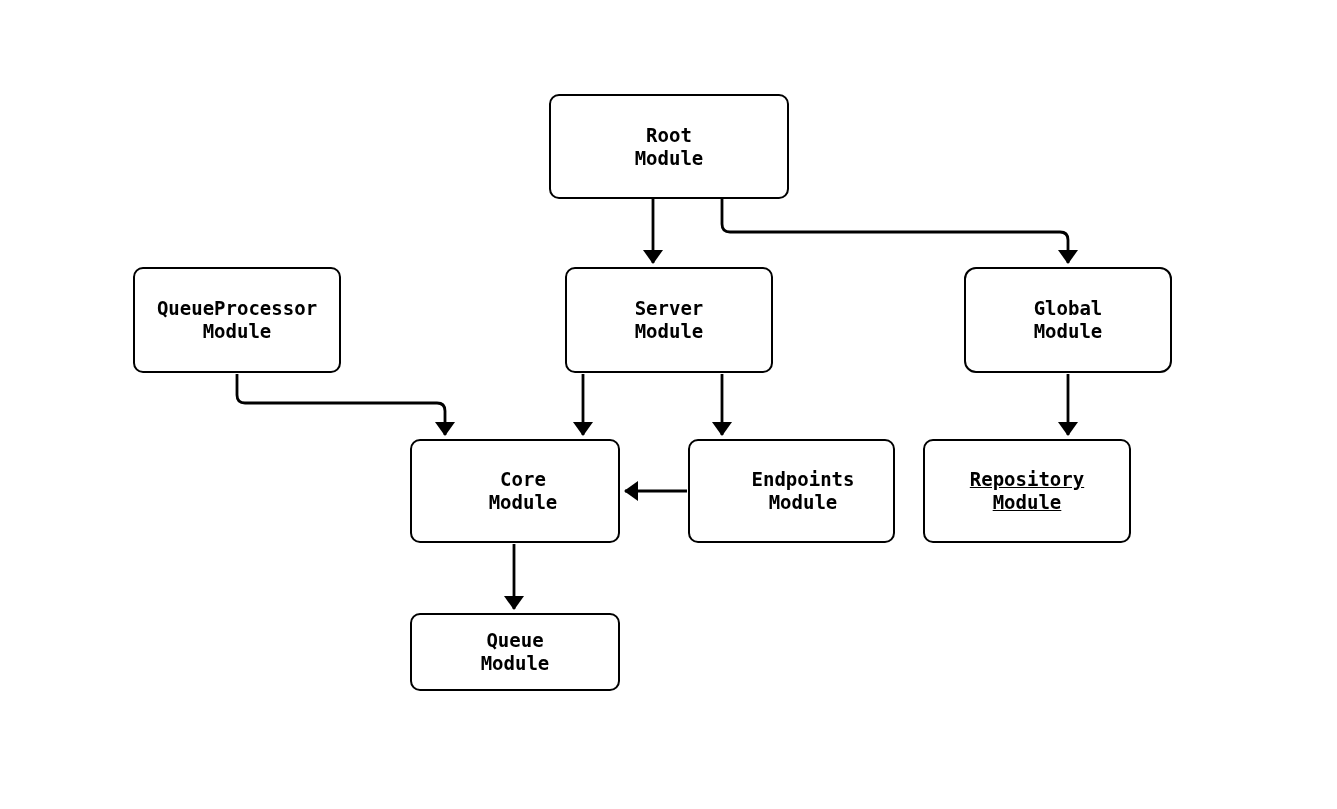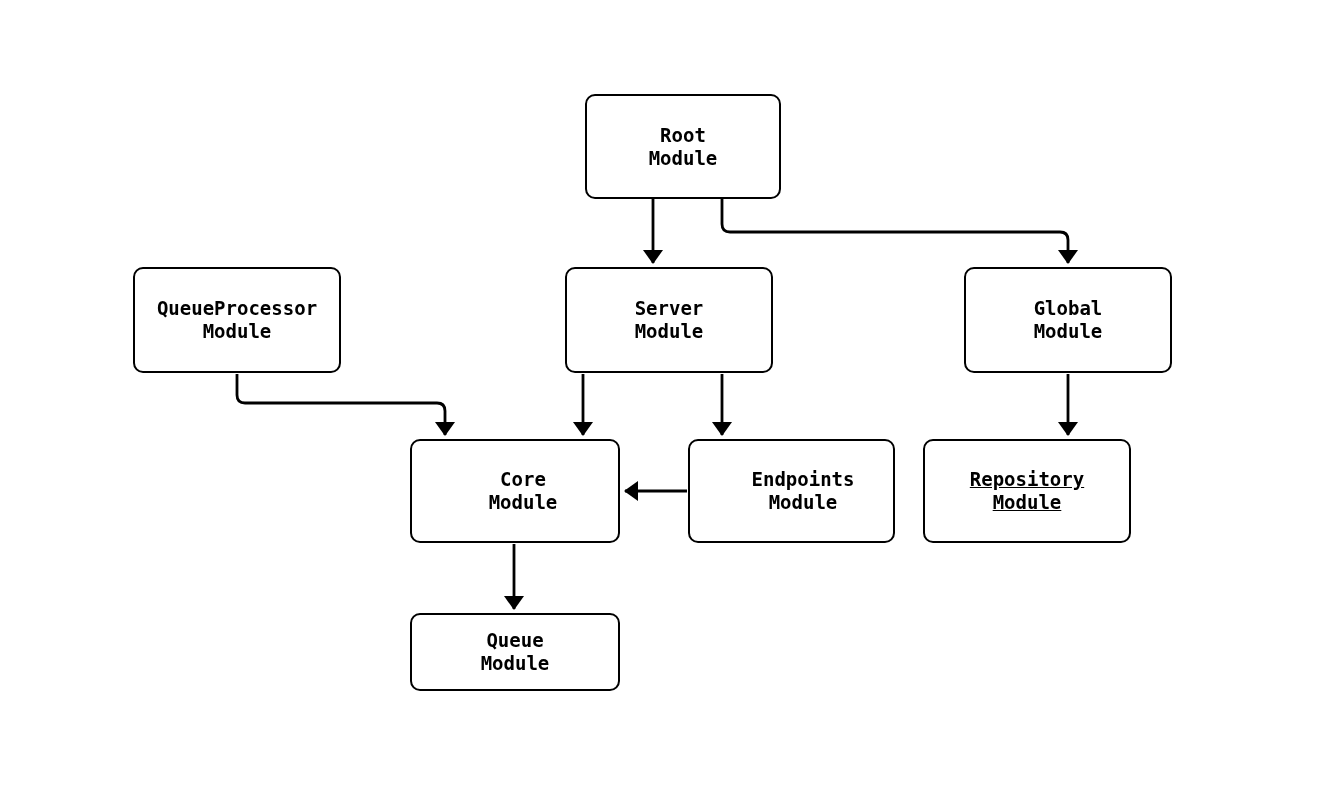--- a/index.html
+++ b/index.html
@@ -41,24 +41,24 @@
   }
   .node .label {
     white-space: pre-line;
     font-weight: bold;
     font-size: 19px;
     line-height: 23px;
     color: #000000;
     letter-spacing: 0px;
   }
   
-  .node-root          { left: 549px; top:  94px; width: 196px; height: 105px; margin-left: 36px; }
+  .node-root          { left: 549px; top:  94px; width: 240px; height: 105px; }
   .node-queueprocessor{ left: 133px; top: 267px; width: 208px; height: 106px; }
   .node-server        { left: 549px; top: 267px; width: 208px; height: 106px; margin-left: 16px; }
-  .node-global        { left: 964px; top: 267px; width: 208px; height: 106px; }
+  .node-global        { left: 964px; top: 267px; width: 208px; height: 106px; border-radius: 12px; }
   .node-core          { left: 410px; top: 439px; width: 210px; height: 104px; padding-left: 16px; }
   .node-endpoints     { left: 688px; top: 439px; width: 207px; height: 104px; padding-left: 23px; }
   .node-repository    { left: 923px; top: 439px; width: 208px; height: 104px; text-decoration: underline; }
   .node-queue         { left: 410px; top: 613px; width: 210px; height: 78px; }
 </style>
 </head>
 <body>
 
 <div class="canvas">
 

